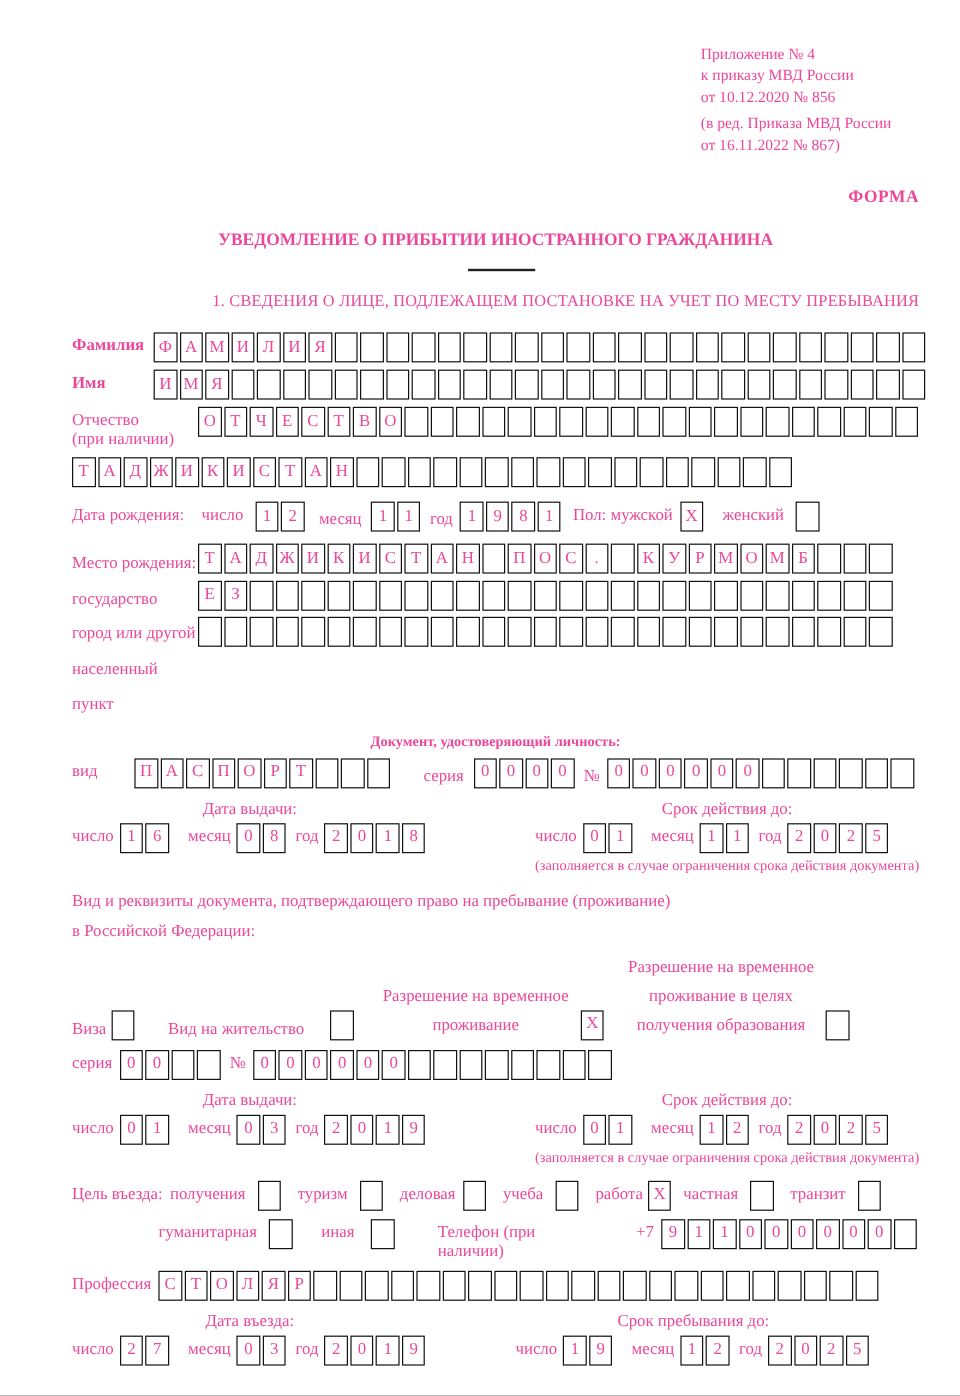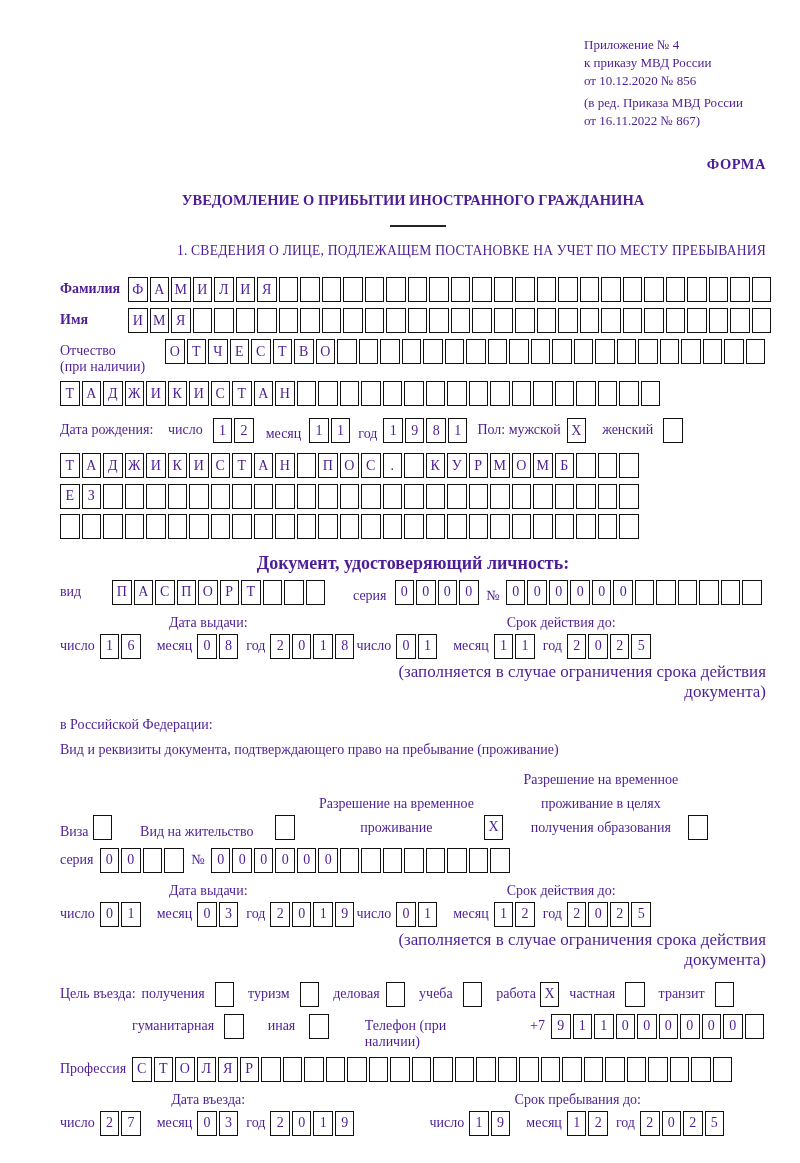--- a/index.html
+++ b/index.html
@@ -1,19 +1,19 @@
 <!DOCTYPE html>
 <html><head>
 <meta charset="utf-8">
 <style>
   * { box-sizing: border-box; margin: 0; padding: 0; }
   html,body { background:#888; }
   .page {
     width: 800px; height: 1163px; margin: 0 auto;
-    background: #ffffff; color: #4c1d95;
+    background: #ffffff; color: #ec4899;
     font-family: "Liberation Serif", "DejaVu Serif", serif;
     font-size: 14px; position: relative;
     padding: 36px 34px 20px 60px; overflow: hidden;
   }
   .appendix { margin-left: 524px; line-height: 18px; font-size: 13px; }
   .appendix .p2 { margin-top: 4px; font-size: 13px; }
   .forma { text-align: right; font-weight: bold; font-size: 14.5px; margin-top: 26px; letter-spacing: .5px; }
   .title { text-align: center; font-weight: bold; font-size: 14.5px; margin-top: 16px; line-height: 22px; }
   .blank-line { display:inline-block; width: 56px; border-bottom: 2px solid #222; height: 12px; margin-left: 10px; }
   .sec1 { text-align: right; font-weight: normal; font-size: 13.6px; margin-top: 10px; letter-spacing: .2px; }
@@ -23,30 +23,30 @@
     display: inline-flex; align-items: center; justify-content: center;
     width: 19.5px; height: 25px; border: 1.7px solid #111;
     margin-right: 2px; font-size: 14px; line-height: 1; flex: none;
     background:#fff;
   }
   .frow { display: flex; align-items: flex-start; margin-top: 6px; }
   .frow .lbl { flex: none; padding-top: 4px; }
   .w68 { width: 68px; font-weight: bold; } .w105 { width: 105px; } .w52 { width: 52px; } .w72 { width: 72px; }
   .stack > .cells { display: flex; margin-bottom: 5.5px; }
   .lbl-lines { line-height: 29.5px; }
-  .center-bold { text-align: center; font-weight: bold; margin-top: 8px; font-size: 18px; }
+  .center-bold { text-align: center; font-weight: bold; margin-top: 8px; font-size: 12px; }
   .inline-lbl { padding-top: 4px; flex: none; }
   .dates-row { display: flex; margin-top: 10px; }
   .date-col { display: inline-block; }
   .date-col.right { margin-left: auto; }
   .date-heading { text-align: center; margin-bottom: 3px; }
   .dline { display: flex; align-items: flex-start; white-space: nowrap; }
   .dline .sm { padding-top: 4px; margin: 0 5px 0 0; }
   .dline .gap { margin-left: 14px; }
-  .note { font-size: 17px; text-align: right; margin-top: 3px; }
+  .note { font-size: 12px; text-align: right; margin-top: 3px; }
   .intro { margin-top: 10px; line-height: 25px; }
   .viza-row { display: flex; align-items: flex-end; margin-top: 6px; }
   .opt-lines { text-align: center; line-height: 24px; }
   .cb { margin-left: 10px; }
   .purpose-row { display: flex; align-items: flex-start; margin-top: 12px; }
   .purpose-row .lbl, .purpose-row .o { padding-top: 4px; }
   .purpose2-row { display: flex; align-items: flex-start; margin-top: 7px; margin-left: 72px; }
   .purpose2-row .o, .purpose2-row .lbl { padding-top: 4px; }
   .serrow { display: flex; align-items: flex-start; margin-top: 8px; }
   .serrow .sm { padding-top: 4px; margin: 0 6px; }
@@ -233,20 +233,26 @@
         <span class="cell">8</span>
         <span class="cell">1</span>
       </span>
     <span class="inline-lbl" style="margin-left:8px"><span>Пол:</span> <span>мужской</span></span>
     <span class="cell cb" style="margin-left:6px">X</span>
     <span class="inline-lbl" style="margin-left:14px">женский</span>
     <span class="cell cb"></span>
   </div>
 
   <div class="frow" style="margin-top:10px">
+    <span class="lbl w105 lbl-lines" style="padding-top:2px">
+      <span>Место рождения:</span><br>
+      <span>государство</span><br>
+      <span>город или другой</span><br>
+      <span>населенный пункт</span>
+    </span>
     <span class="stack">
       <span class="cells">
           <span class="cell">Т</span>
           <span class="cell">А</span>
           <span class="cell">Д</span>
           <span class="cell">Ж</span>
           <span class="cell">И</span>
           <span class="cell">К</span>
           <span class="cell">И</span>
           <span class="cell">С</span>
@@ -413,22 +419,22 @@
             <span class="cell">0</span>
             <span class="cell">2</span>
             <span class="cell">5</span>
           </span>
       </div>
       <div class="note">(заполняется в случае ограничения срока действия документа)</div>
     </div>
   </div>
 
   <div class="intro">
+    <div>Вид и реквизиты документа, подтверждающего право на пребывание (проживание)</div>
     <div>в Российской Федерации:</div>
-    <div>Вид и реквизиты документа, подтверждающего право на пребывание (проживание)</div>
   </div>
 
   <div class="viza-row">
     <span class="inline-lbl">Виза</span>
     <span class="cell cb" style="margin-left:4px"></span>
     <span class="inline-lbl" style="margin-left:26px">Вид на жительство</span>
     <span class="cell cb" style="margin-left:22px"></span>
     <span class="opt-lines" style="margin-left:22px">
       <span>Разрешение на временное</span><br>
       <span>проживание</span>

